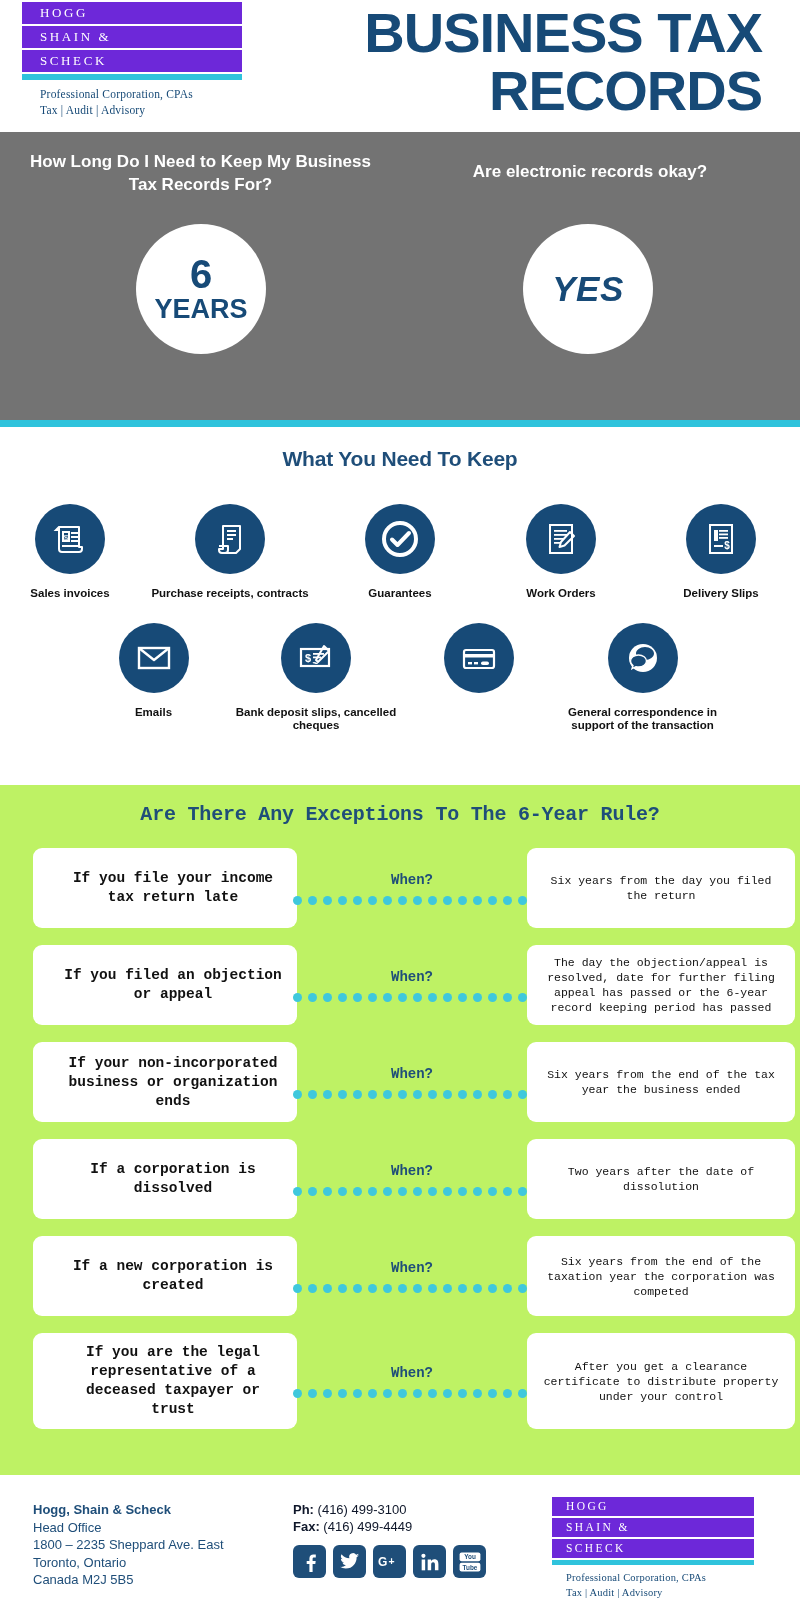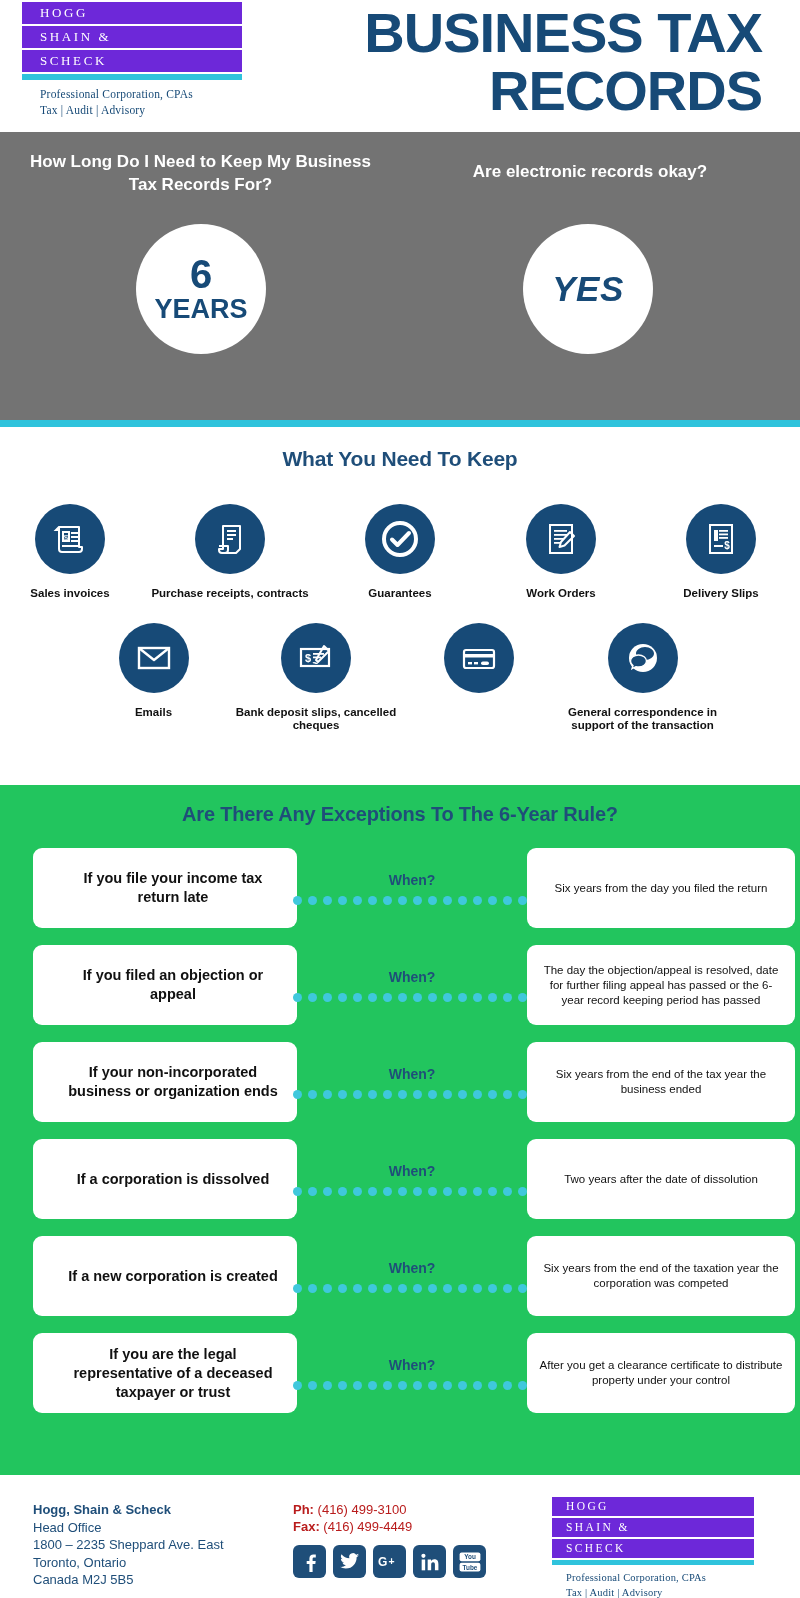--- a/index.html
+++ b/index.html
@@ -139,24 +139,25 @@
   .icon-circle svg { display: block; }
   .icon-label {
     font-size: 11.5px;
     font-weight: bold;
     color: #111111;
     line-height: 13.5px;
   }
 
   
   .exceptions {
-    background: #22c55e;
+    background: #bef264;
     padding-top: 18px;
     height: 690px;
     position: relative;
+    font-family: Liberation Mono, monospace;
   }
   .exceptions .section-title { margin-bottom: 22px; font-size: 20px; }
   .exc-row {
     position: relative;
     display: flex;
     align-items: stretch;
     margin: 0 33px 17px 33px;
     min-height: 80px;
   }
   .card {
@@ -208,21 +209,21 @@
     height: 170px;
     padding-top: 22px;
   }
   .f-addr {
     position: absolute; left: 33px; top: 26px;
     color: #1F4E79; font-size: 13px; line-height: 17.5px;
   }
   .f-addr .b { font-weight: bold; }
   .f-contact {
     position: absolute; left: 293px; top: 26px;
-    color: #b91c1c; font-size: 13px; line-height: 17px;
+    color: #0f172a; font-size: 13px; line-height: 17px;
   }
   .f-contact .b { font-weight: bold; }
   .social {
     position: absolute; left: 293px; top: 70px;
     display: flex; gap: 7px;
   }
   .sicon {
     width: 33px; height: 33px; border-radius: 6px; background: #1F4E79;
     display: flex; align-items: center; justify-content: center;
     color: #ffffff;

